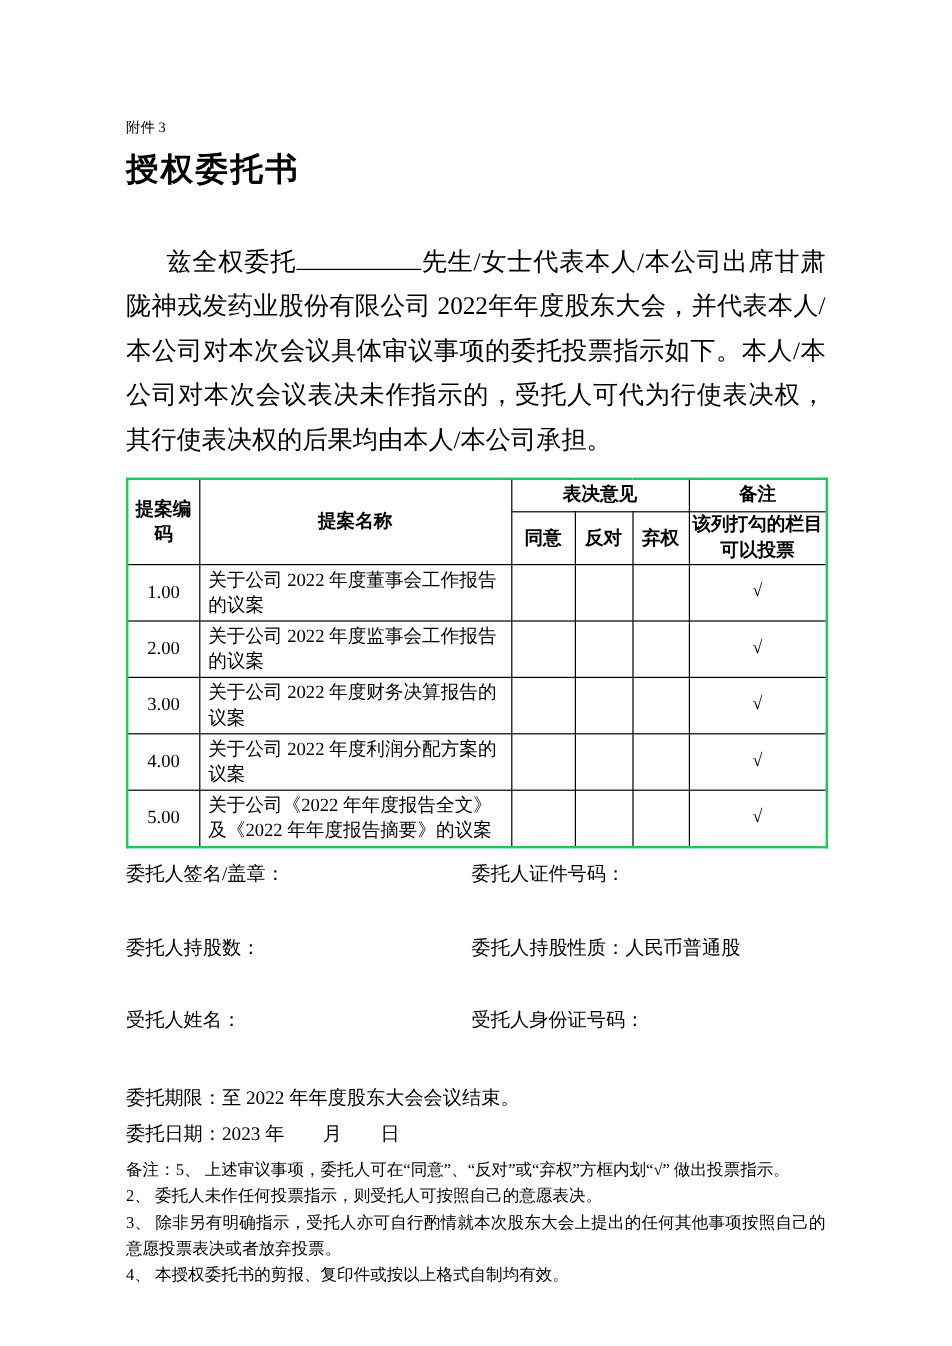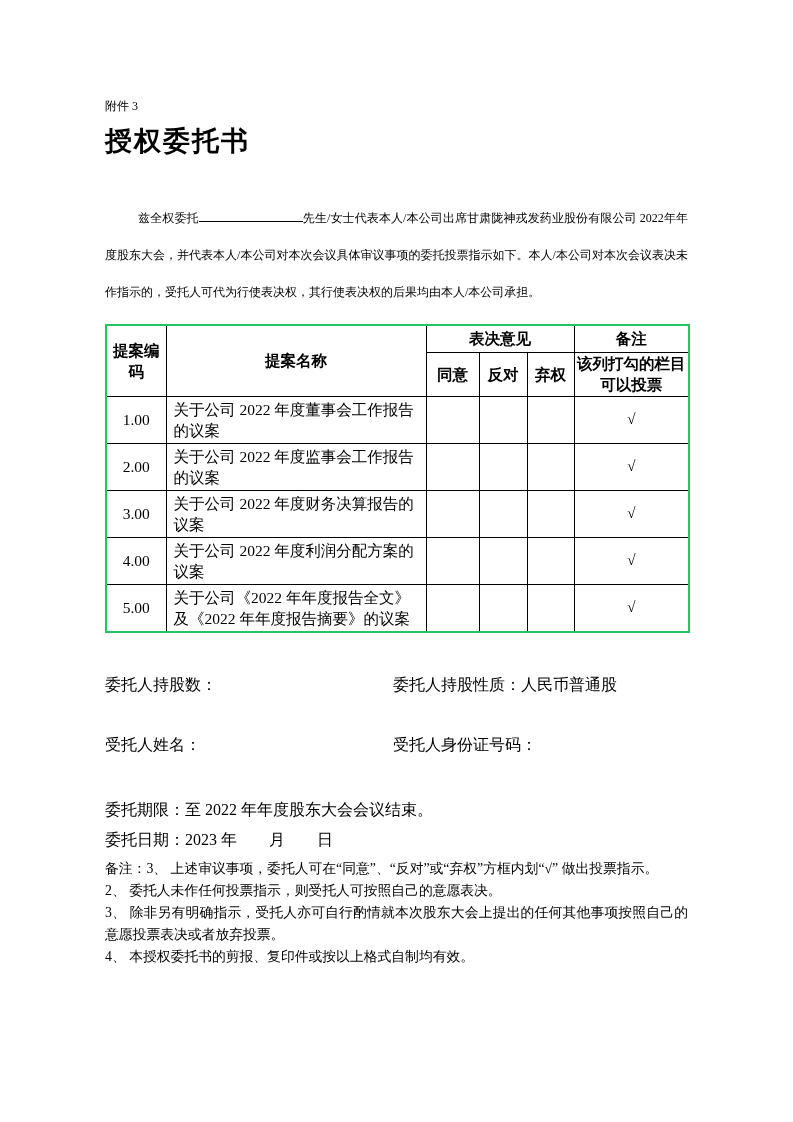--- a/index.html
+++ b/index.html
@@ -13,21 +13,21 @@
 
   .attachment { font-size:12px; line-height:20px; }
 
   .doc-title {
     margin-top:8px; font-size:27px; line-height:34px;
     font-weight:bold; font-family:Liberation Sans, sans-serif;
     letter-spacing:2px;
   }
 
   .intro {
-    margin-top:42px; font-size:12px; line-height:37px;
+    margin-top:42px; font-size:21px; line-height:37px;
     text-align:justify; text-justify:inter-ideograph;
   }
   .intro .indent { display:inline-block; width:33px; }
   .blank-line {
     display:inline-block; width:104px; height:1em;
     border-bottom:1px solid #000; vertical-align:baseline;
   }
 
   table.proxy-table {
     margin-top:13px; border-collapse:collapse; table-layout:fixed;
@@ -138,33 +138,37 @@
         <td class="name-cell">关于公司《2022 年年度报告全文》及《2022 年年度报告摘要》的议案</td>
         <td class="vote-cell"></td>
         <td class="vote-cell"></td>
         <td class="vote-cell"></td>
         <td class="remark-cell">√</td>
       </tr>
     </tbody>
       </table>
 
     <div class="fields">
+      <div class="field-row first">
+        <div class="field-left">委托人签名/盖章：</div>
+        <div class="field-right">委托人证件号码：</div>
+      </div>
       <div class="field-row">
         <div class="field-left">委托人持股数：</div>
         <div class="field-right">委托人持股性质：人民币普通股</div>
       </div>
       <div class="field-row third">
         <div class="field-left">受托人姓名：</div>
         <div class="field-right">受托人身份证号码：</div>
       </div>
       <div class="term-line">委托期限：至 2022 年年度股东大会会议结束。</div>
       <div class="date-line">委托日期：2023 年　　月　　日</div>
     </div>
 
     <div class="notes">
-      <p>备注：3、 上述审议事项，委托人可在“同意”、“反对”或“弃权”方框内划“√” 做出投票指示。</p>
+      <p>备注：5、 上述审议事项，委托人可在“同意”、“反对”或“弃权”方框内划“√” 做出投票指示。</p>
       <p>2、 委托人未作任何投票指示，则受托人可按照自己的意愿表决。</p>
       <p>3、 除非另有明确指示，受托人亦可自行酌情就本次股东大会上提出的任何其他事项按照自己的意愿投票表决或者放弃投票。</p>
       <p>4、 本授权委托书的剪报、复印件或按以上格式自制均有效。</p>
     </div>
 
   </div>
 </div>
 
 </body></html>

